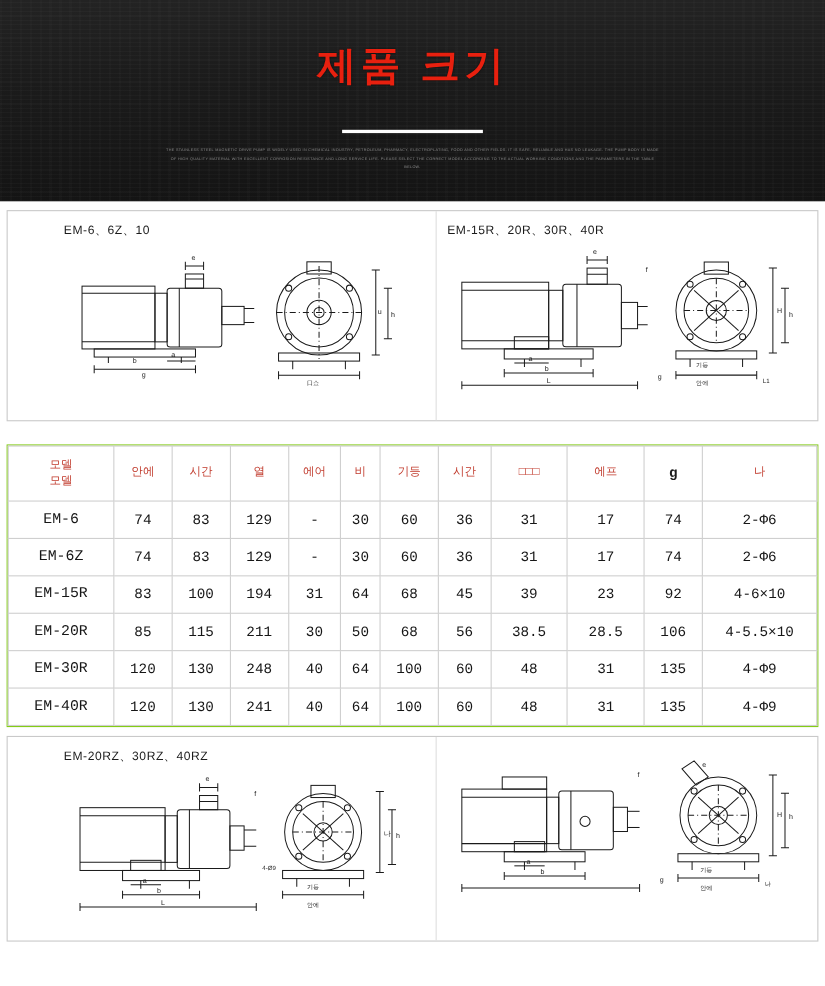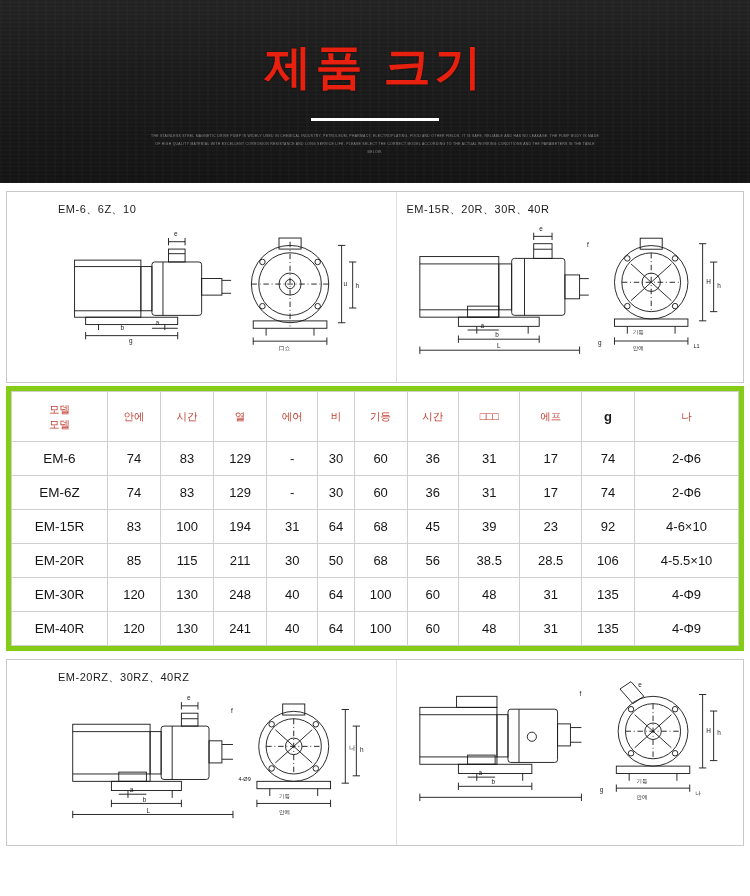--- a/index.html
+++ b/index.html
@@ -27,21 +27,21 @@
       linear-gradient(180deg, #232323 0%, #1b1b1b 40%, #141414 100%);
     overflow: hidden;
   }
   .banner-title {
     position: absolute;
     top: 36px;
     left: 0;
     width: 100%;
     text-align: center;
     color: #e8200f;
-    font-size: 47px;
+    font-size: 36px;
     font-weight: bold;
     letter-spacing: 4px;
     font-family: "Liberation Sans", sans-serif;
     text-shadow: 0 0 2px rgba(0,0,0,0.6);
   }
   .banner-rule {
     position: absolute;
     top: 118px;
     left: 50%;
     transform: translateX(-50%);
@@ -88,22 +88,23 @@
   }
   .draw {
     width: 100%;
     height: 155px;
     display: block;
   }
   .draw2 { height: 150px; }
 
   
   .table-wrap {
-    margin: 3px 6px 0 6px;
-    border: 5px solid #84cc16;
+    margin: 21px 6px 0 6px;
+    border: 1px solid #84cc16;
+    font-family: Liberation Mono, monospace;
   }
   table.spec {
     width: 100%;
     border-collapse: collapse;
     font-size: 12.5px;
     color: #111;
   }
   table.spec th, table.spec td {
     border: 1px solid #cfcfcf;
     text-align: center;

